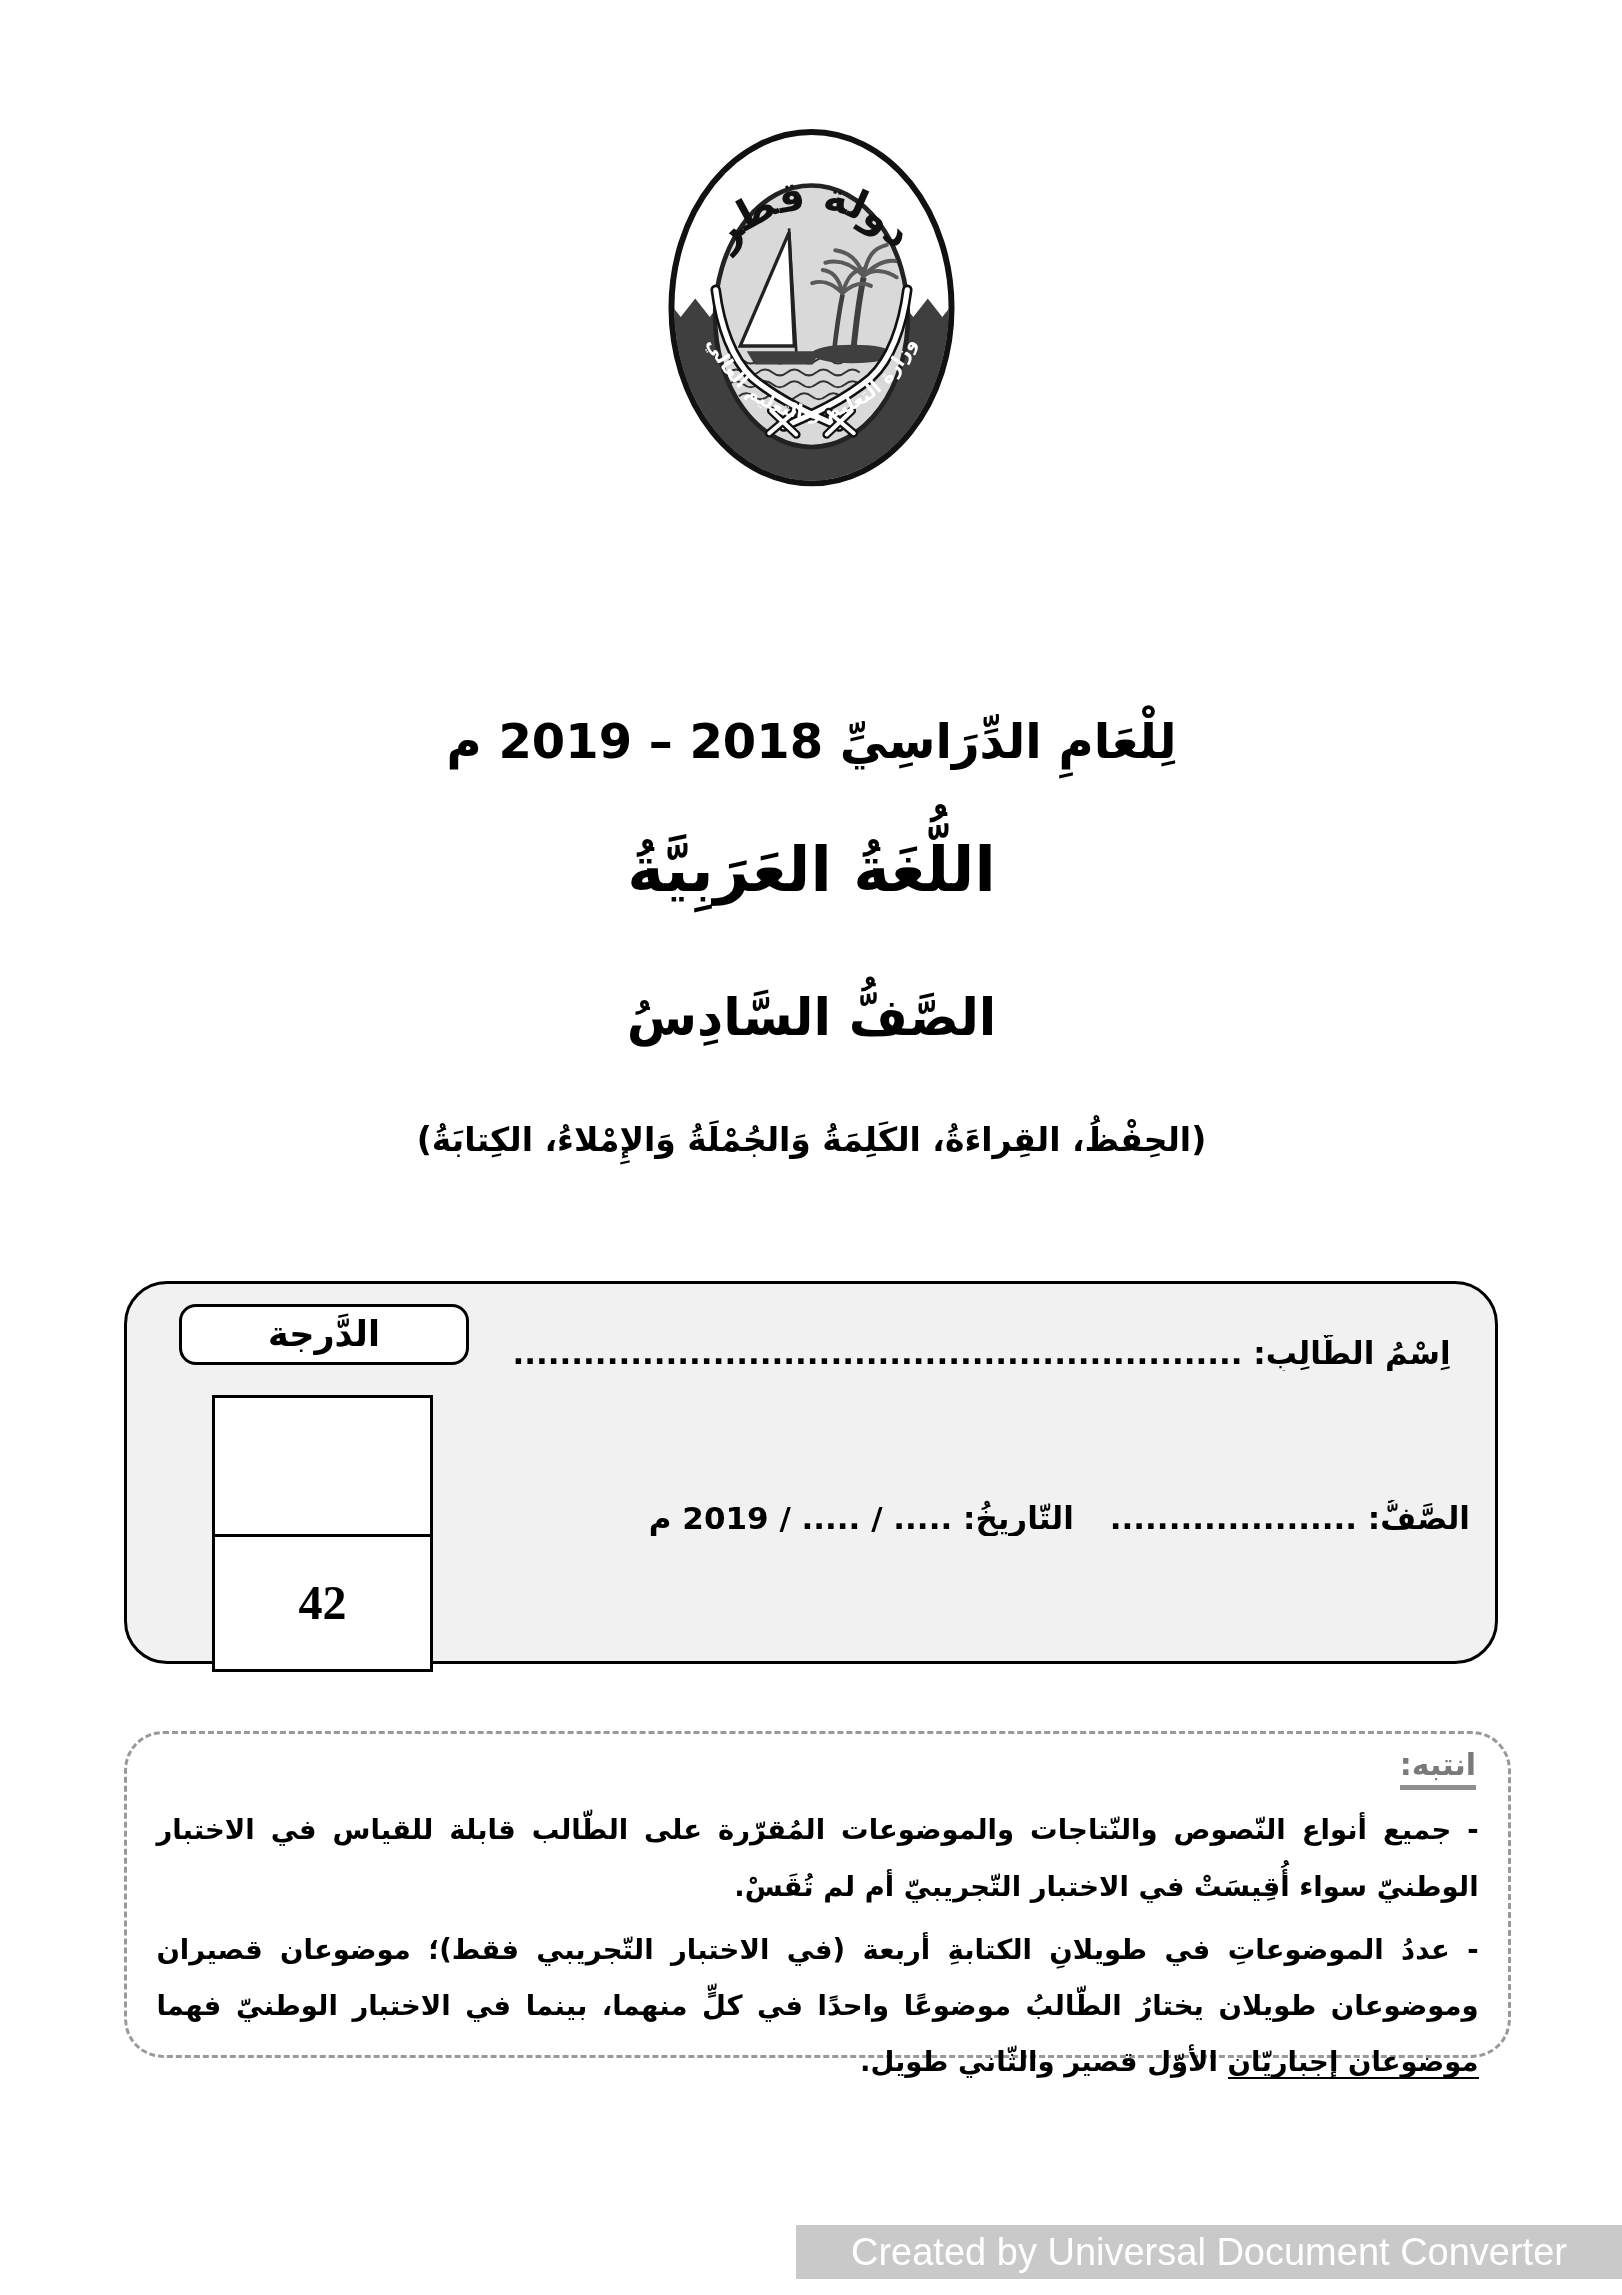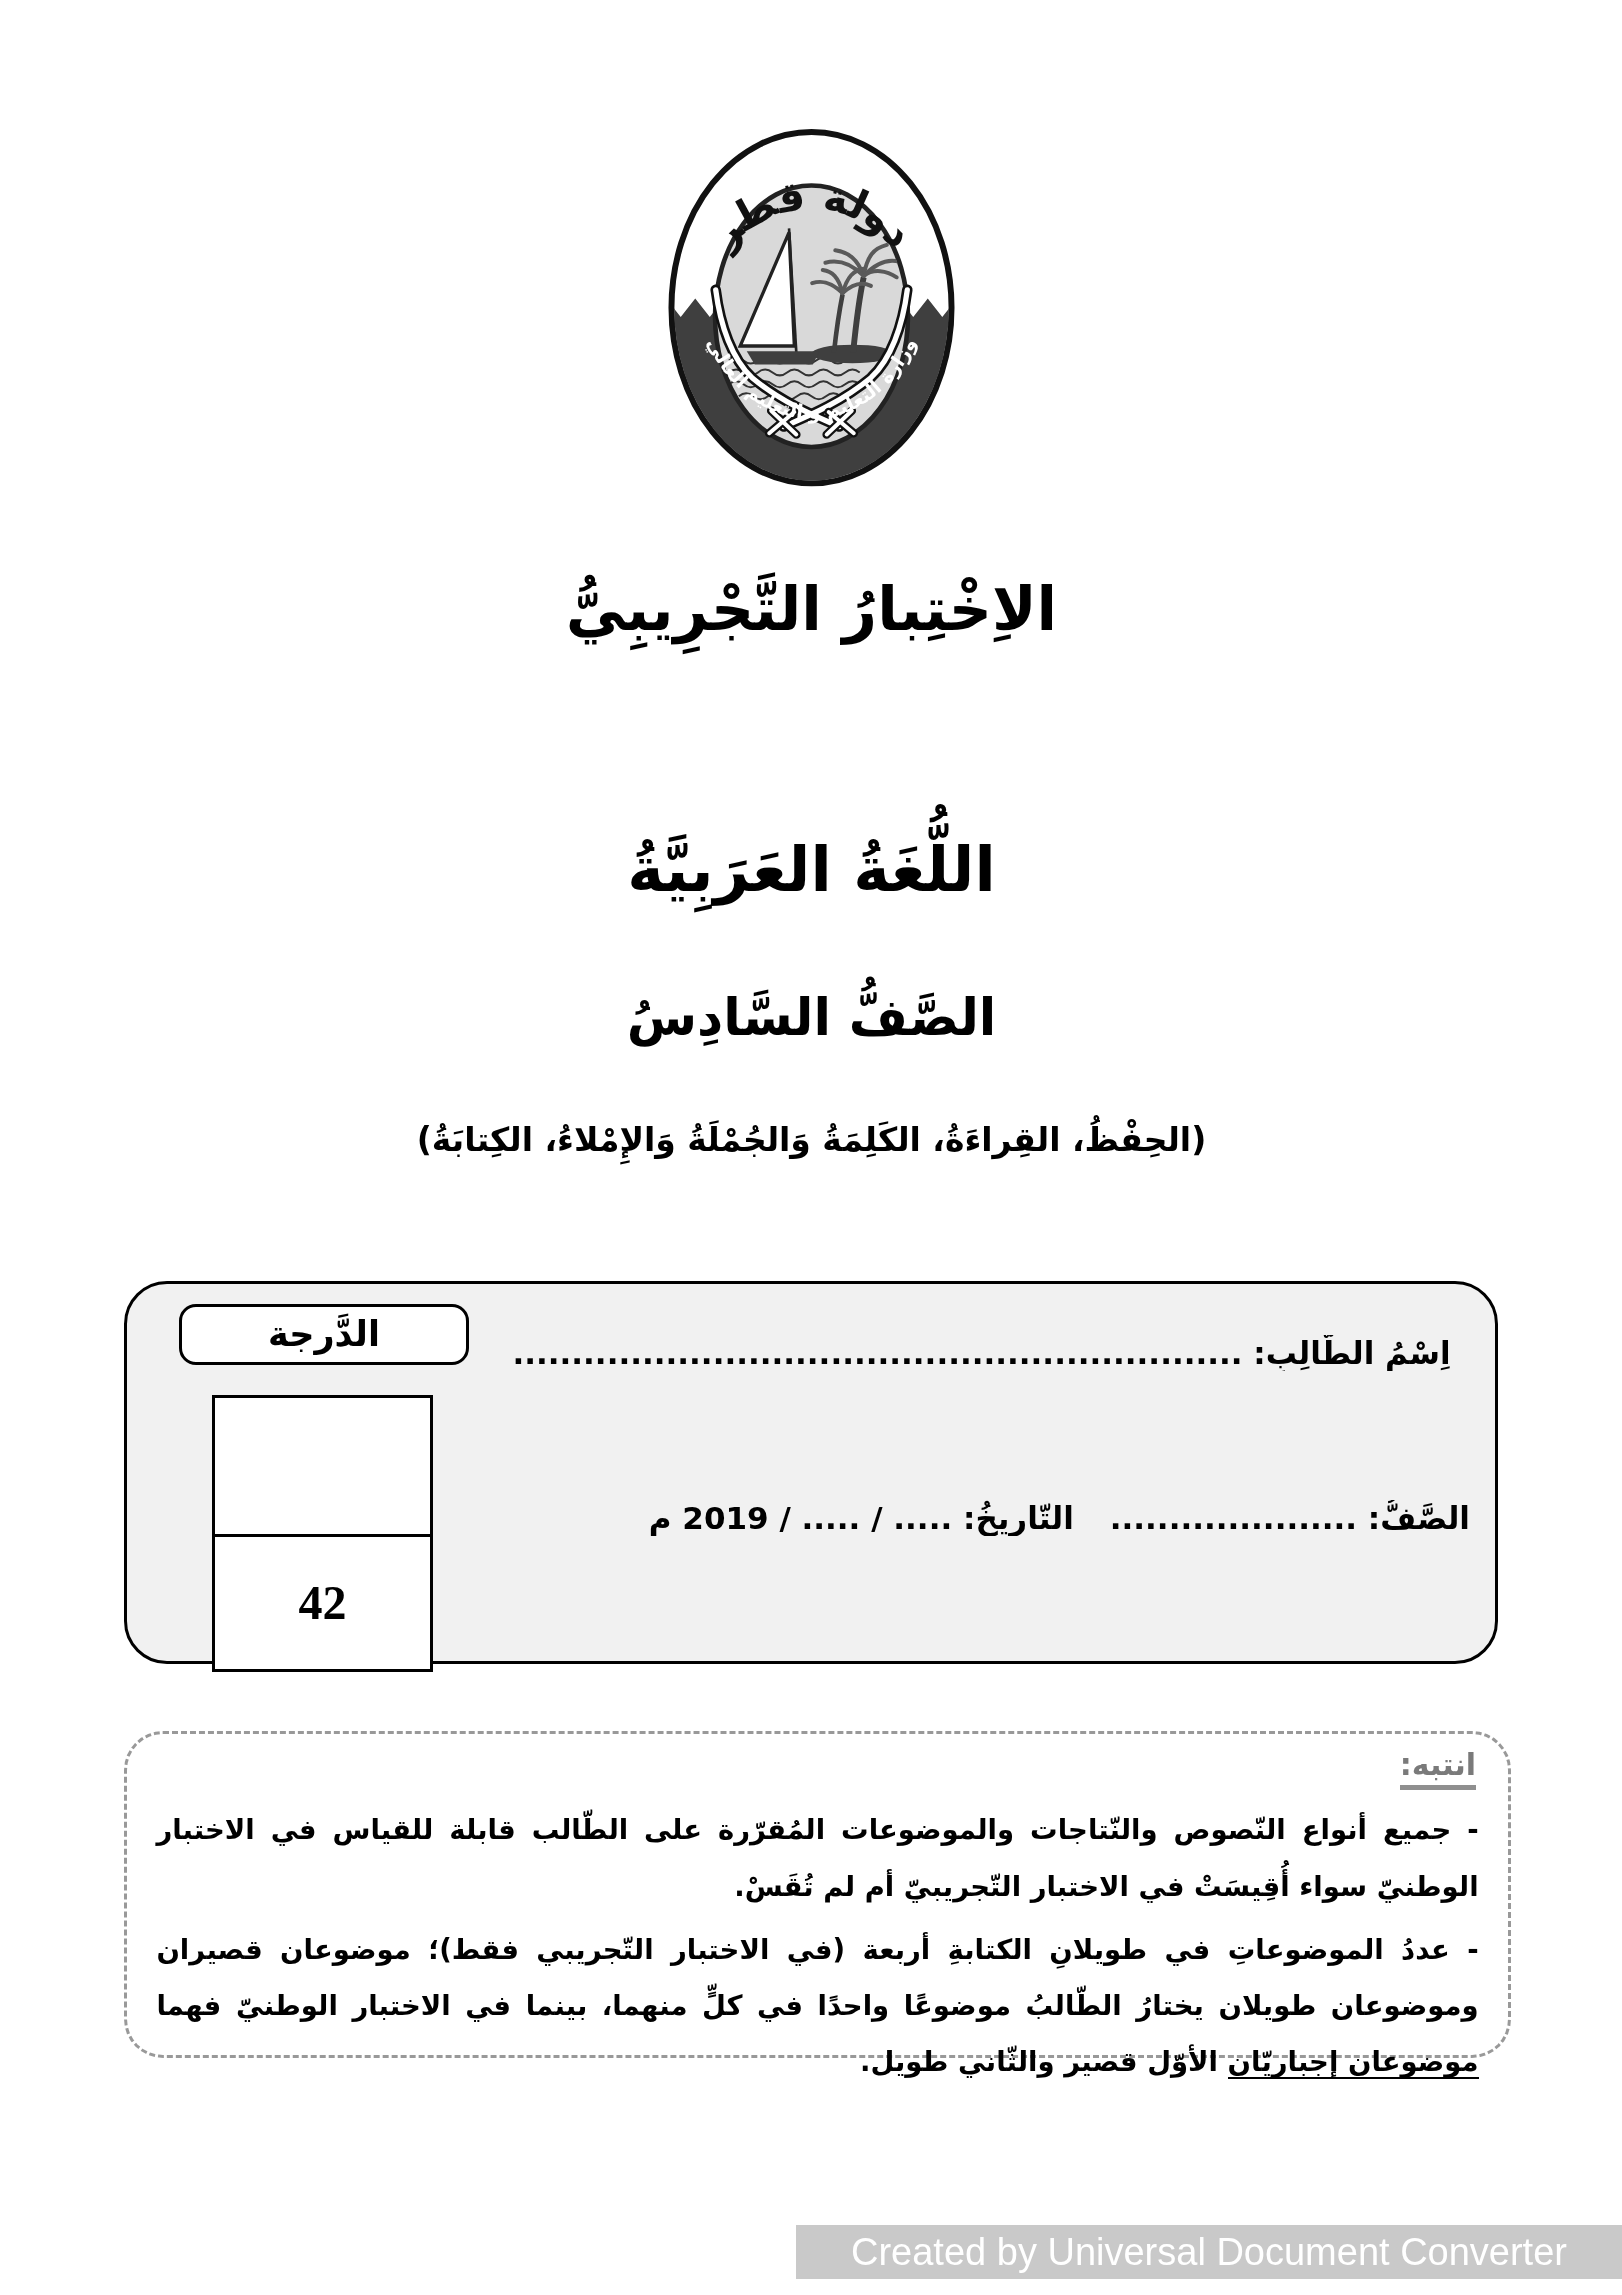--- a/index.html
+++ b/index.html
@@ -151,21 +151,21 @@
     </g>
 
     <text font-size="62" font-weight="bold" fill="#111" direction="rtl">
       <textPath href="#topArc" startOffset="50%" text-anchor="middle">دولة قطر</textPath>
     </text>
     <text font-size="29" font-weight="bold" fill="#ffffff" direction="rtl">
       <textPath href="#botArc" startOffset="50%" text-anchor="middle">وزارة التعليم و التعليم العالي</textPath>
     </text>
   </svg>
 
-  <div class="t t1">الاِخْتِبارُ التَّجْرِيبِيُّ</div>
+  <div class="t t2">لِلْعَامِ الدِّرَاسِيِّ 2018 – 2019 م</div>
   <div class="t t3">اللُّغَةُ العَرَبِيَّةُ</div>
   <div class="t t4">الصَّفُّ السَّادِسُ</div>
   <div class="t t5">(الحِفْظُ، القِراءَةُ، الكَلِمَةُ وَالجُمْلَةُ وَالإِمْلاءُ، الكِتابَةُ)</div>
 
   <div class="form-box">
 
     <div class="grade-label">الدَّرجة</div>
 
     <div class="grade-frac">
       <div class="grade-top"></div>

